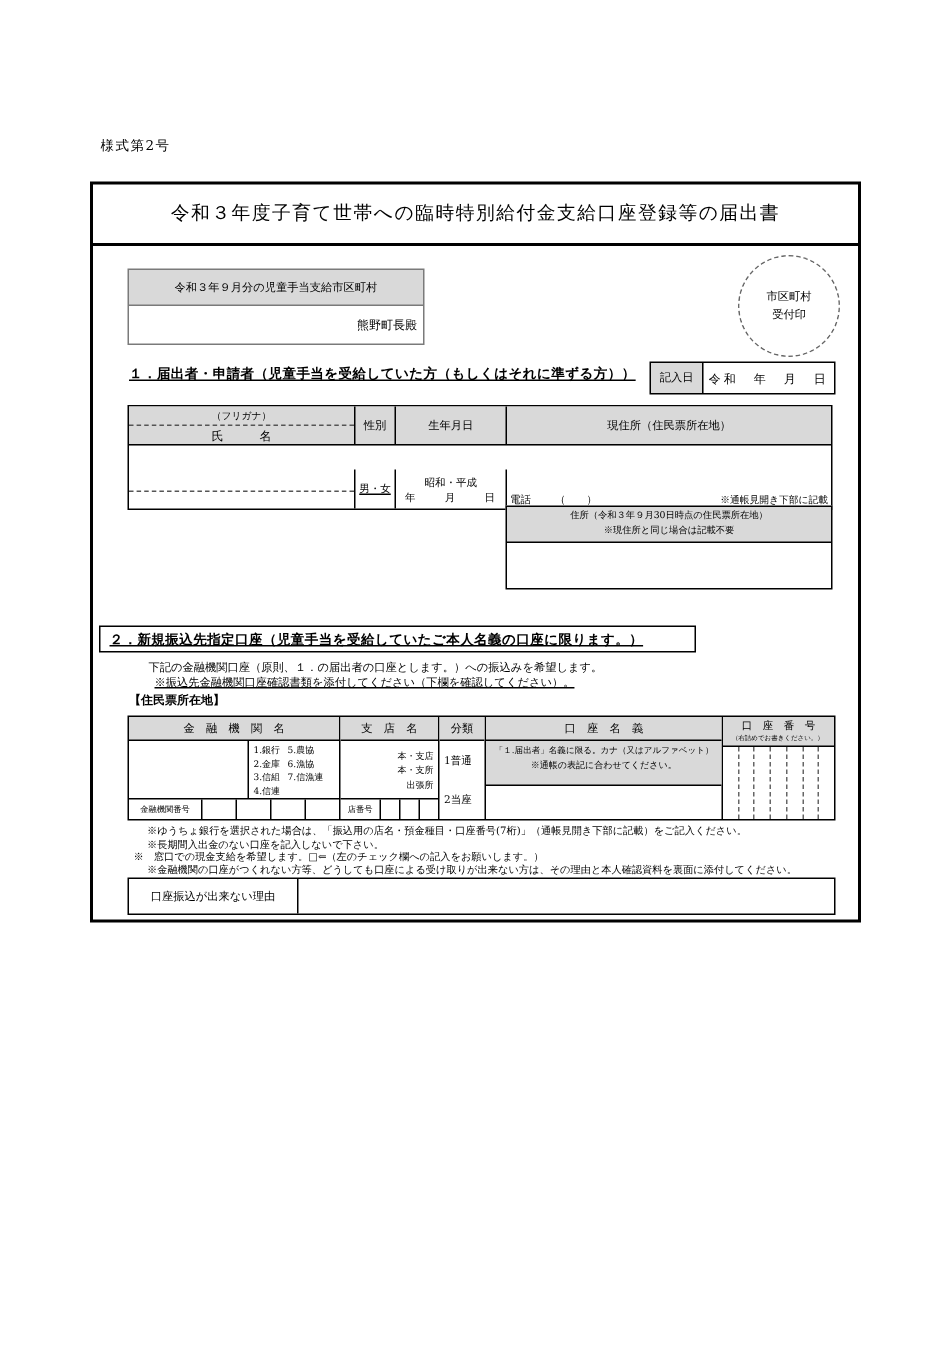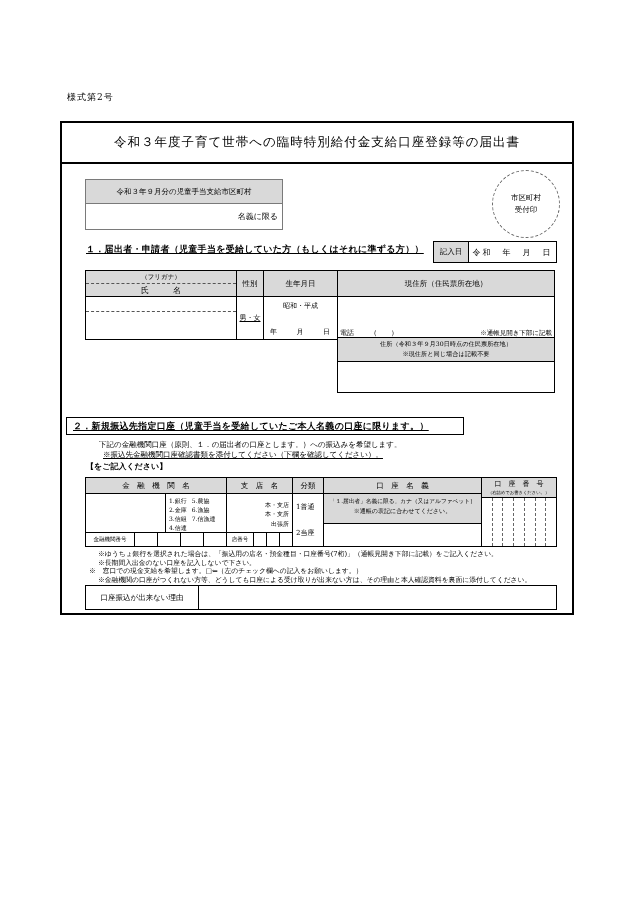--- a/index.html
+++ b/index.html
@@ -35,21 +35,21 @@
   }
 
   .sec-heading { font-size:9px; font-weight:bold; text-decoration:underline; letter-spacing:0.3px; }
   .sec1-heading { left:24px; top:120px; }
 
   .date-box { left:371px; top:118px; width:122px; height:20px; border:1px solid #000; display:flex; background:#fff; }
   .date-label { width:34px; background:#d9d9d9; border-right:1px solid #000; display:flex; align-items:center; justify-content:center; font-size:7.5px; }
   .date-value { flex:1; display:flex; align-items:center; justify-content:center; font-size:8px; letter-spacing:2px; }
 
   
-  .table1 { left:23px; top:147px; width:468px; height:68px; border:1.5px solid #000; display:flex; flex-direction:column; background:#fff; }
+  .table1 { left:23px; top:147px; width:468px; height:68px; border:1.5px solid #000; display:flex; flex-direction:column; background:#fff;gap:16px; }
   .t1-row { display:flex; }
   .t1-head { height:25px; border-bottom:1px solid #000; background:#d9d9d9; }
   .t1-body { flex:1; }
   .c-name { width:150px; border-right:1px solid #000; }
   .c-sex  { width:26px;  border-right:1px solid #000; }
   .c-birth{ width:73px;  border-right:1px solid #000; }
   .c-addr { flex:1; }
   .name-head { display:flex; flex-direction:column; }
   .furigana { height:12px; border-bottom:1px dashed #555; display:flex; align-items:center; justify-content:center; font-size:6.5px; }
   .name-label { flex:1; display:flex; align-items:center; justify-content:center; font-size:8px; }
@@ -121,21 +121,21 @@
 <div class="page">
 
   <div class="abs form-number">様式第2号</div>
 
   <div class="abs outer-box">
 
     <div class="title-band">令和３年度子育て世帯への臨時特別給付金支給口座登録等の届出書</div>
 
     <div class="abs addressee-box">
       <div class="addressee-header">令和３年９月分の児童手当支給市区町村</div>
-      <div class="addressee-name">名義に限る</div>
+      <div class="addressee-name">熊野町長殿</div>
     </div>
 
     <div class="abs stamp-circle">
       <div>市区町村</div>
       <div>受付印</div>
     </div>
 
     <div class="abs sec-heading sec1-heading">１．届出者・申請者（児童手当を受給していた方（もしくはそれに準ずる方））</div>
     <div class="abs date-box">
       <div class="date-label">記入日</div>
@@ -182,21 +182,21 @@
         <div>※現住所と同じ場合は記載不要</div>
       </div>
       <div class="addr-sub-body"></div>
     </div>
 
     <div class="abs sec2-box">
       <span class="sec-heading">２．新規振込先指定口座（児童手当を受給していたご本人名義の口座に限ります。）</span>
     </div>
     <div class="abs intro1">下記の金融機関口座（原則、１．の届出者の口座とします。）への振込みを希望します。</div>
     <div class="abs intro2">※振込先金融機関口座確認書類を添付してください（下欄を確認してください）。</div>
-    <div class="abs fill-label">【をご記入ください】</div>
+    <div class="abs fill-label">【住民票所在地】</div>
 
     <div class="abs bank-table">
 
       <div class="bcol bc1">
         <div class="bhead">金　融　機　関　名</div>
         <div class="bc1-body">
           <div class="bank-writein"></div>
           <div class="bank-options">
             <div class="bank-opt-col">
               <span>1.銀行</span>

